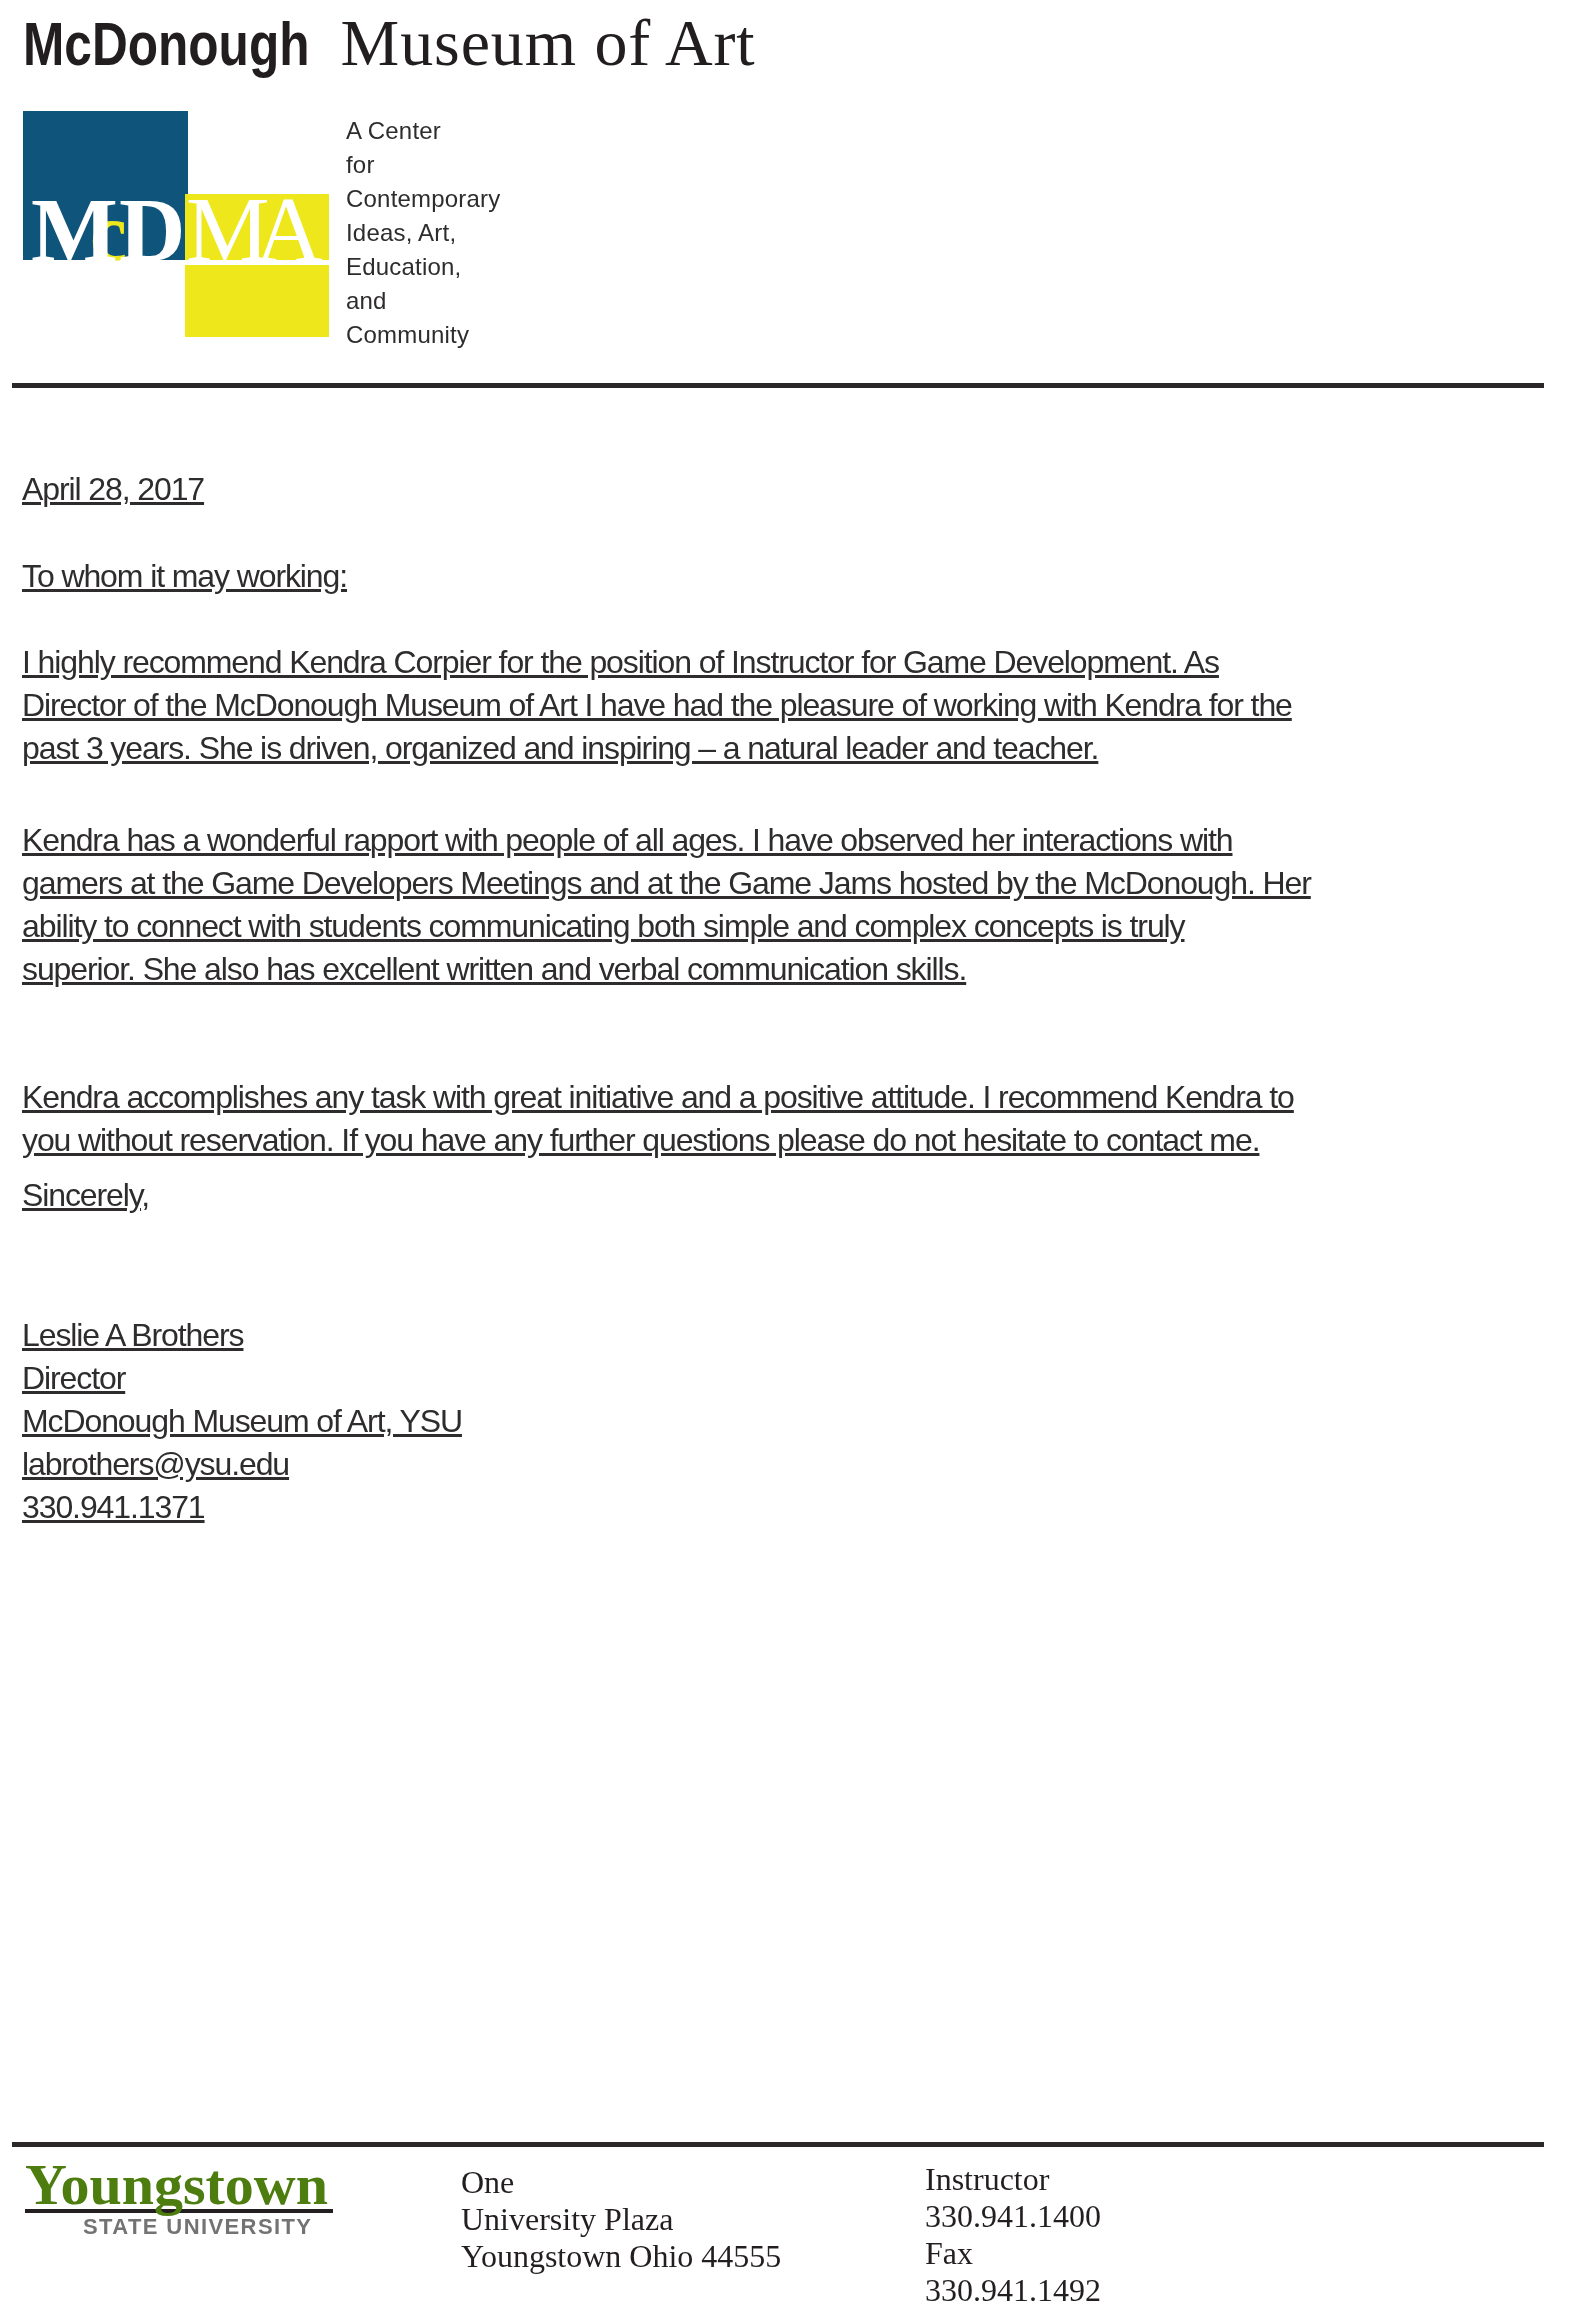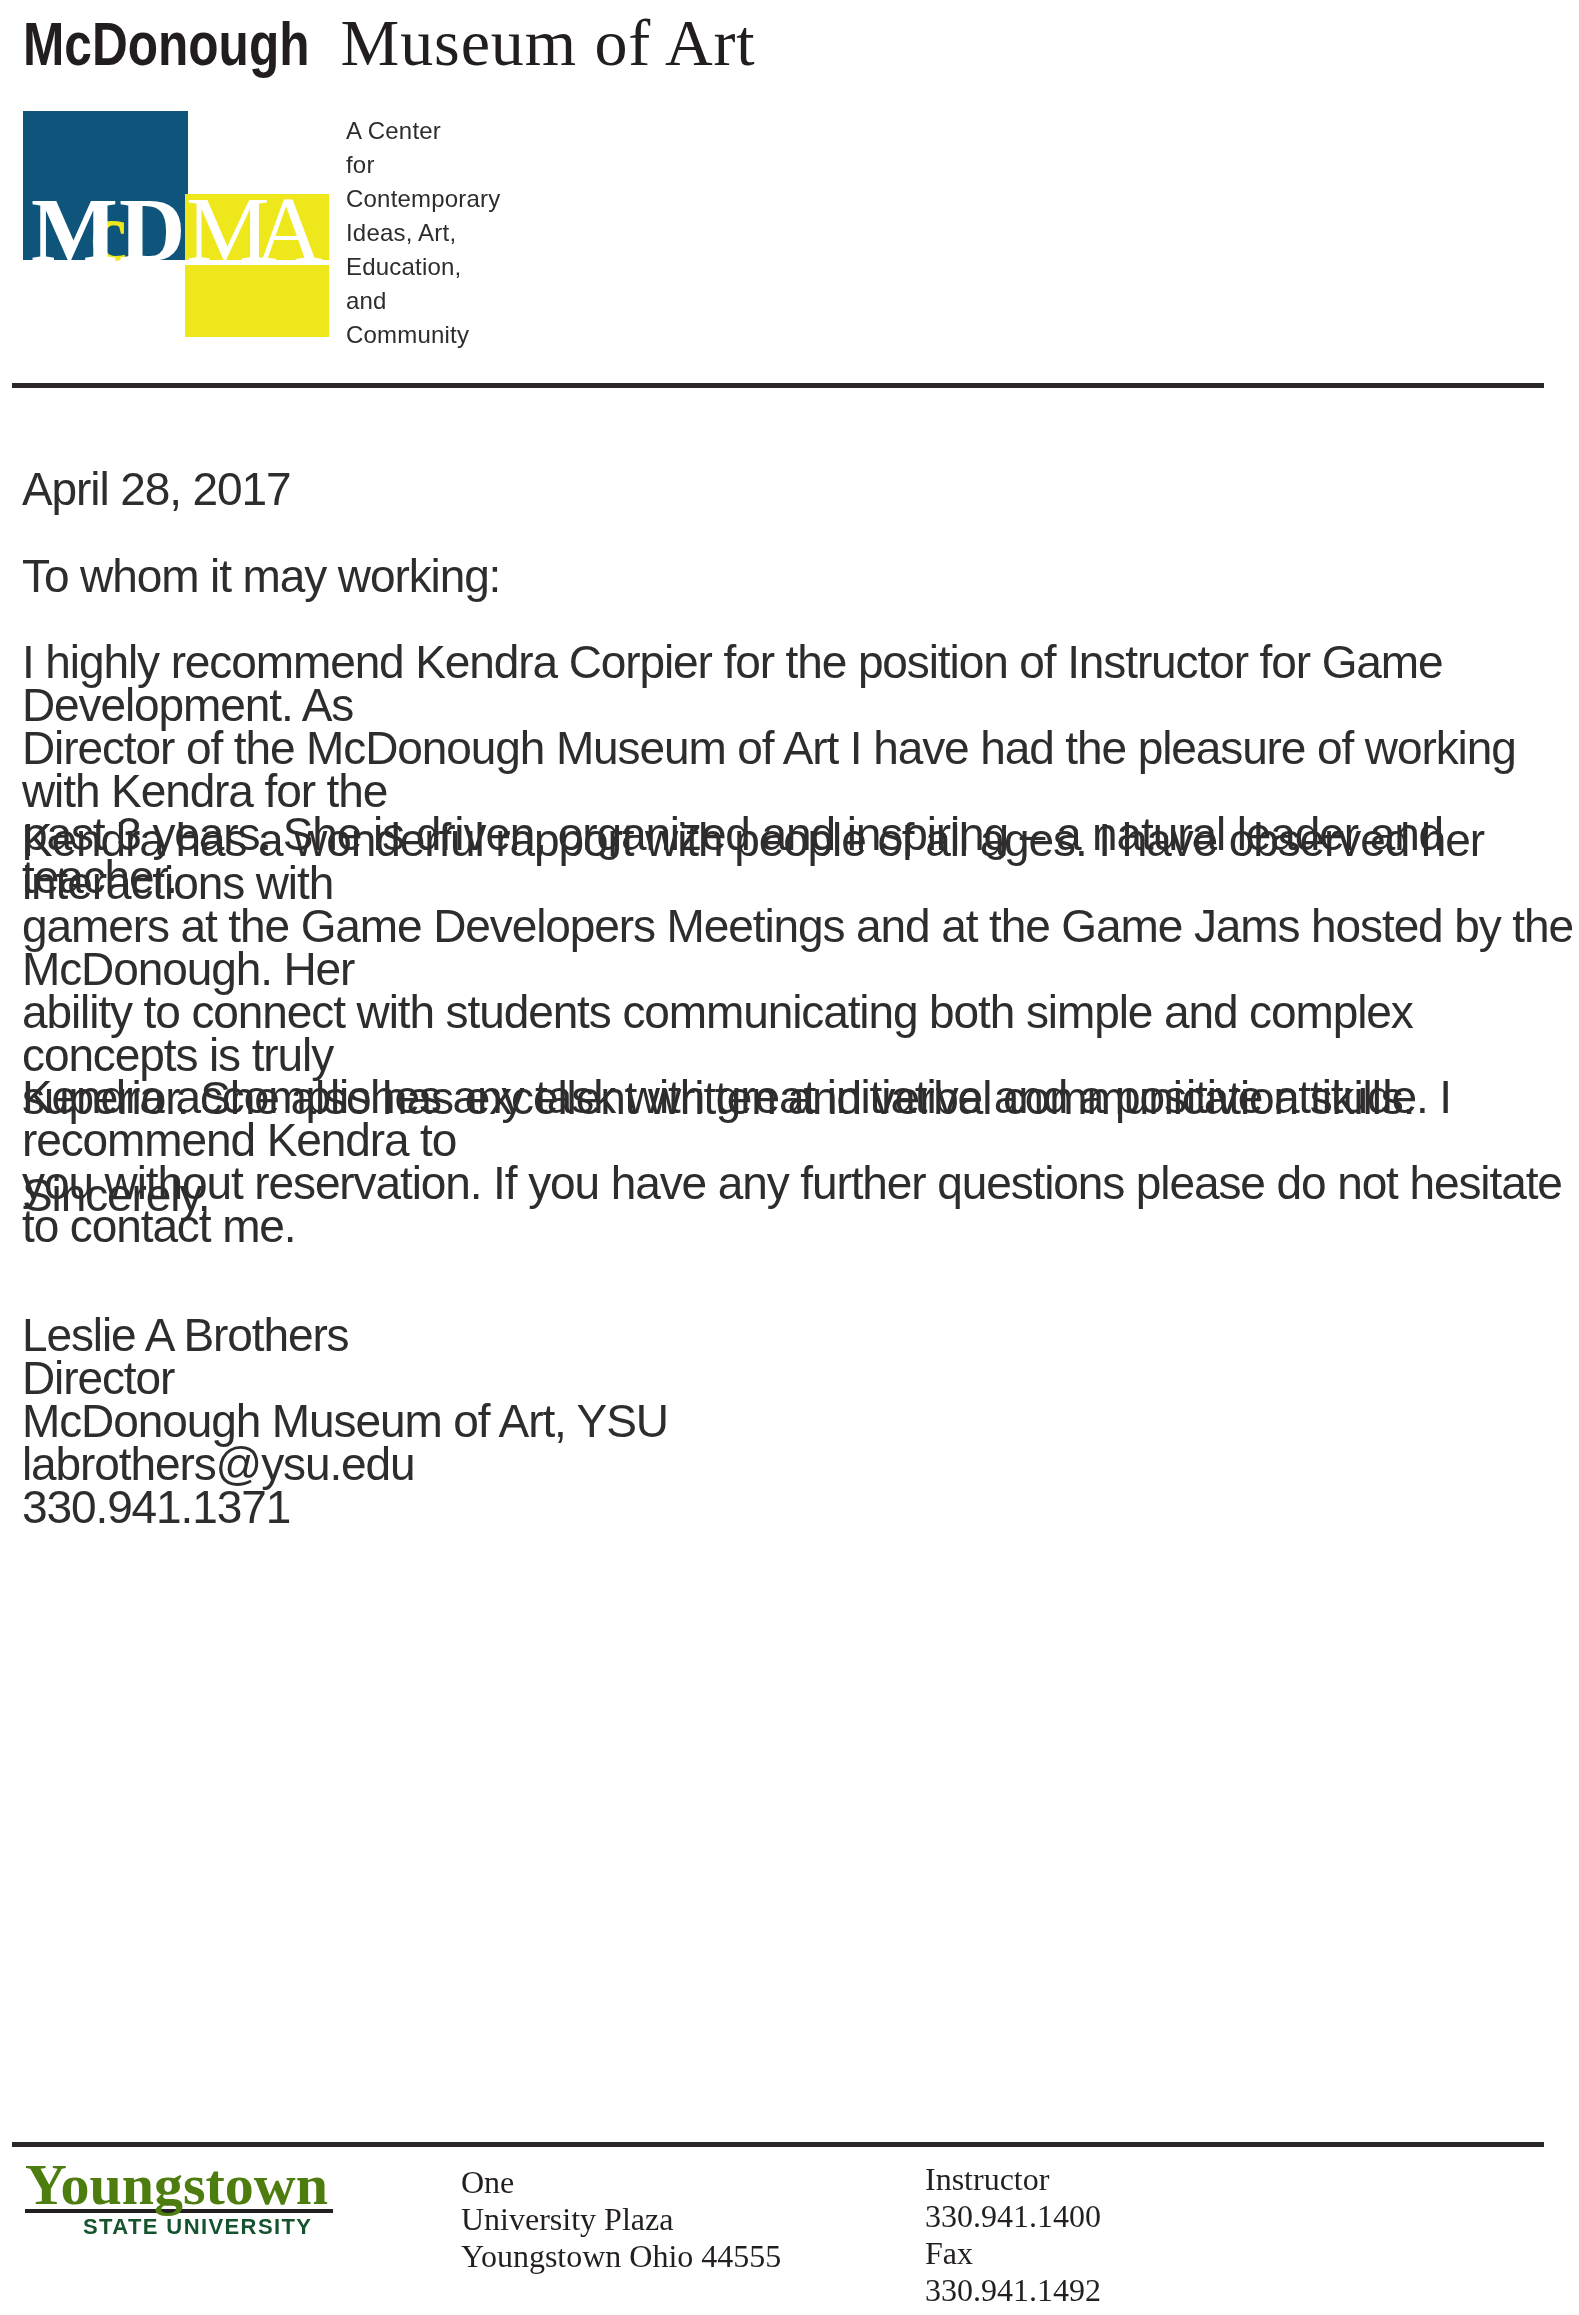--- a/index.html
+++ b/index.html
@@ -34,42 +34,42 @@
     color:#2e2c2d; white-space:pre-line; letter-spacing:0.2px;
   }
 
   
   .rule { position:absolute; left:11.8px; width:1532px; height:4.5px; background:#2b2728; }
   .rule-top { top:383px; }
   .rule-bottom { top:2142px; }
 
   
   .body-text {
-    position:absolute; left:22px; font-size:46px; line-height:43px;
-    letter-spacing:-1.1px; color:#2e2c2d; white-space:pre-line;
+    position:absolute; left:22px; font-size:32px; line-height:43px;
+    letter-spacing:-1.1px; color:#2e2c2d; white-space:pre-line;text-decoration:underline;
   }
   .t-date       { top:468px; }
   .t-salutation { top:555px; }
   .t-p1         { top:641px; }
   .t-p2         { top:819px; }
   .t-p3         { top:1076px; }
   .t-closing    { top:1174px; }
   .t-signature  { top:1314px; }
 
   
   .ysu-logo { position:absolute; left:25px; top:2156px; width:317px; height:86px; }
   .ysu-wordmark {
     position:relative; z-index:2; display:block;
     font:700 58px/1 "Liberation Serif", serif; color:#4d7c0f; white-space:nowrap;
   }
   .ysu-underline { position:absolute; left:0; top:53px; width:308px; height:3.6px; background:#231f20; z-index:1; }
   .ysu-subtext {
     position:absolute; left:58px; top:60px; z-index:1;
     font:700 22px/1 "Liberation Sans", sans-serif; letter-spacing:1.4px;
-    color:#14532d; white-space:nowrap;
+    color:#737373; white-space:nowrap;
   }
   .footer-col {
     position:absolute; font-family:"Liberation Serif", serif; font-size:32px;
     line-height:37px; color:#231f20; white-space:pre-line;
   }
   .footer-address { left:461px; top:2164px; }
   .footer-contact { left:925px; top:2161px; }
 </style>
 </head>
 <body>

